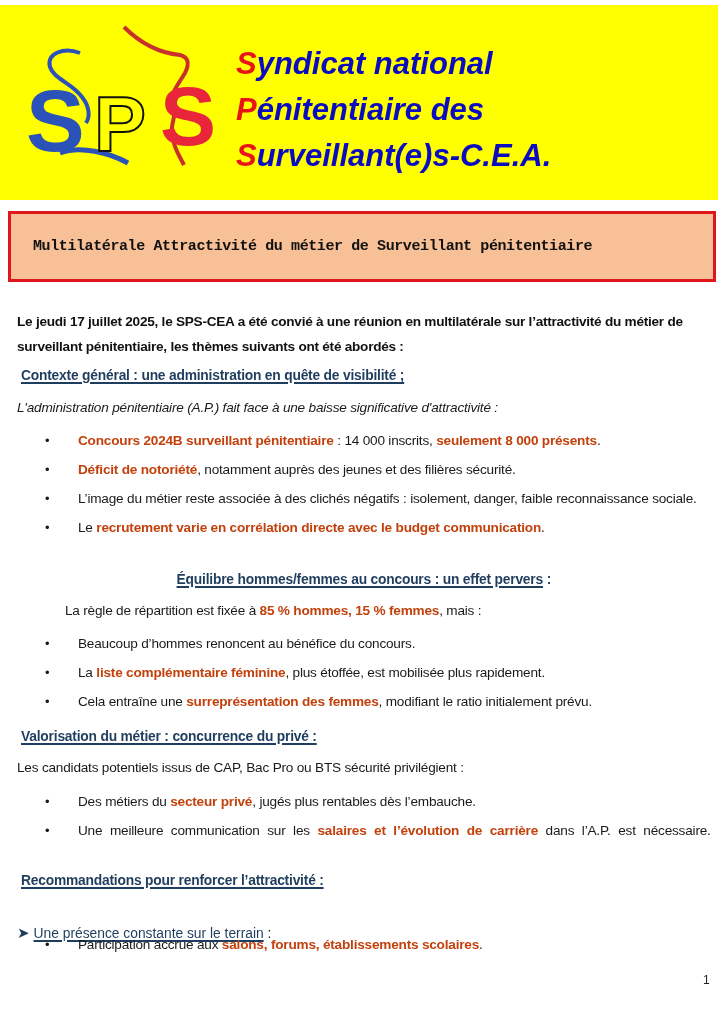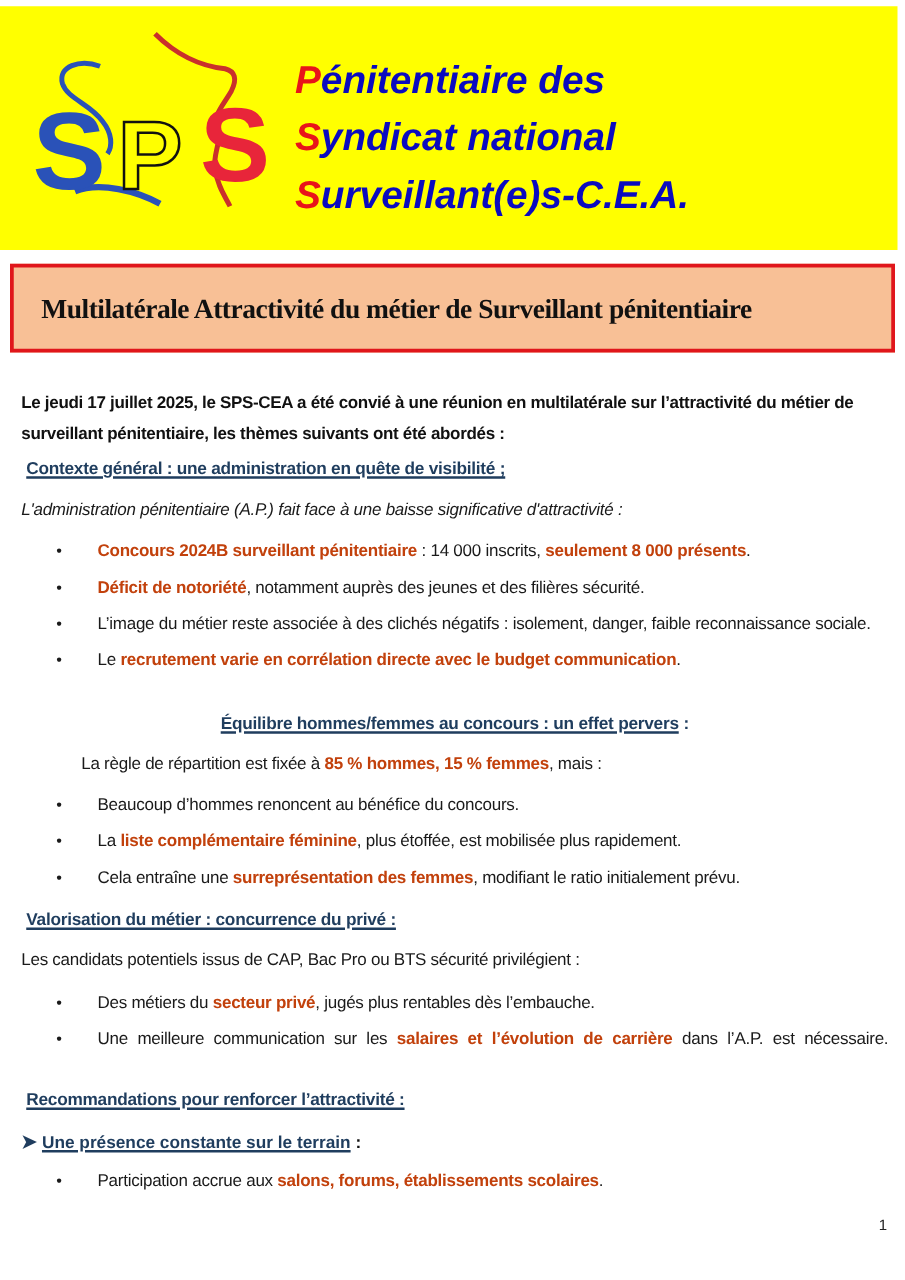--- a/index.html
+++ b/index.html
@@ -20,22 +20,22 @@
   .org-name .line { display: block; white-space: nowrap; }
   .org-name .initial { color: #e8141a; }
 
   
   .title-box {
     position: absolute; left: 8px; top: 211px; width: 708px; height: 71px;
     background: #f8c096; border: 3px solid #e0161b;
     display: flex; align-items: center; padding-left: 22px;
   }
   .title-text {
-    font-family: Liberation Serif, serif; font-weight: bold;
-    font-size: 22px; color: #111; letter-spacing: -0.4px; white-space: nowrap;
+    font-family: Liberation Mono, monospace; font-weight: bold;
+    font-size: 15px; color: #111; letter-spacing: -0.4px; white-space: nowrap;
   }
   .intro {
     font-family: "Liberation Sans", sans-serif; font-weight: bold; font-size: 13.6px;
     line-height: 25px; color: #111; letter-spacing: -0.25px;
   }
   .section-heading {
     display: inline-block; margin-left: 4px;
     font-weight: bold; font-size: 13.8px; color: #1f3d5e;
     text-decoration: underline; text-underline-offset: 2px; text-decoration-thickness: 1.5px;
     letter-spacing: -0.2px;
@@ -45,21 +45,21 @@
   .bullets { list-style: none; margin-left: 27px; }
   .bullets li {
     position: relative; padding-left: 17px;
     font-size: 13.6px; line-height: 17px; color: #1a1a1a; letter-spacing: -0.2px;
     text-align: justify;
   }
   .bullets li::before {
     content: "•"; position: absolute; left: -16px; top: 0; font-size: 13px; color: #1a1a1a;
   }
   b { font-weight: bold; color: #c2410c; }
-  .arrow-line { font-size: 13.8px; color: #1f3d5e; font-weight: bold; }
+  .arrow-line { font-size: 13.8px; color: #1f3d5e; font-weight: normal; margin-top: 20px; }
   .arrow-icon { display: inline-block; color: #1f3d5e; font-size: 15px; margin-right: 4px; }
   .arrow-line .heading-link {
     text-decoration: underline; text-underline-offset: 2px; text-decoration-thickness: 1.5px;
   }
   .arrow-line .suffix { color: #111; }
 
   .block { position: absolute; left: 17px; width: 690px; }
 
   .page-number {
     position: absolute; left: 703px; top: 973px; font-size: 12px; color: #222;
@@ -77,22 +77,22 @@
     <path d="M40 130 C 60 122, 90 130, 108 140" fill="none" stroke="#2a52b8" stroke-width="5"></path>
 
     <text x="6" y="128" font-family="Liberation Sans, sans-serif" font-weight="bold" font-size="88" fill="#2a52b8">S</text>
 
     <text x="74" y="128" font-family="Liberation Sans, sans-serif" font-weight="bold" font-size="78" fill="#ffff00" stroke="#111" stroke-width="2">P</text>
 
     <text x="140" y="122" font-family="Liberation Sans, sans-serif" font-weight="bold" font-size="84" fill="#e8253a">S</text>
   </svg>
 
   <div class="org-name">
+    <span class="line"><span class="initial">S</span><span>yndicat national</span></span>
     <span class="line"><span class="initial">P</span><span>énitentiaire des</span></span>
-    <span class="line"><span class="initial">S</span><span>yndicat national</span></span>
     <span class="line"><span class="initial">S</span><span>urveillant(e)s-C.E.A.</span></span>
   </div>
 </div>
 
 <div class="title-box">
   <span class="title-text">Multilatérale Attractivité du métier de Surveillant pénitentiaire</span>
 </div>
 
 <div class="block intro" style="top:309px;">Le jeudi 17 juillet 2025, le SPS-CEA a été convié à une réunion en multilatérale sur l’attractivité du métier de surveillant pénitentiaire, les thèmes suivants ont été abordés :</div>
 

